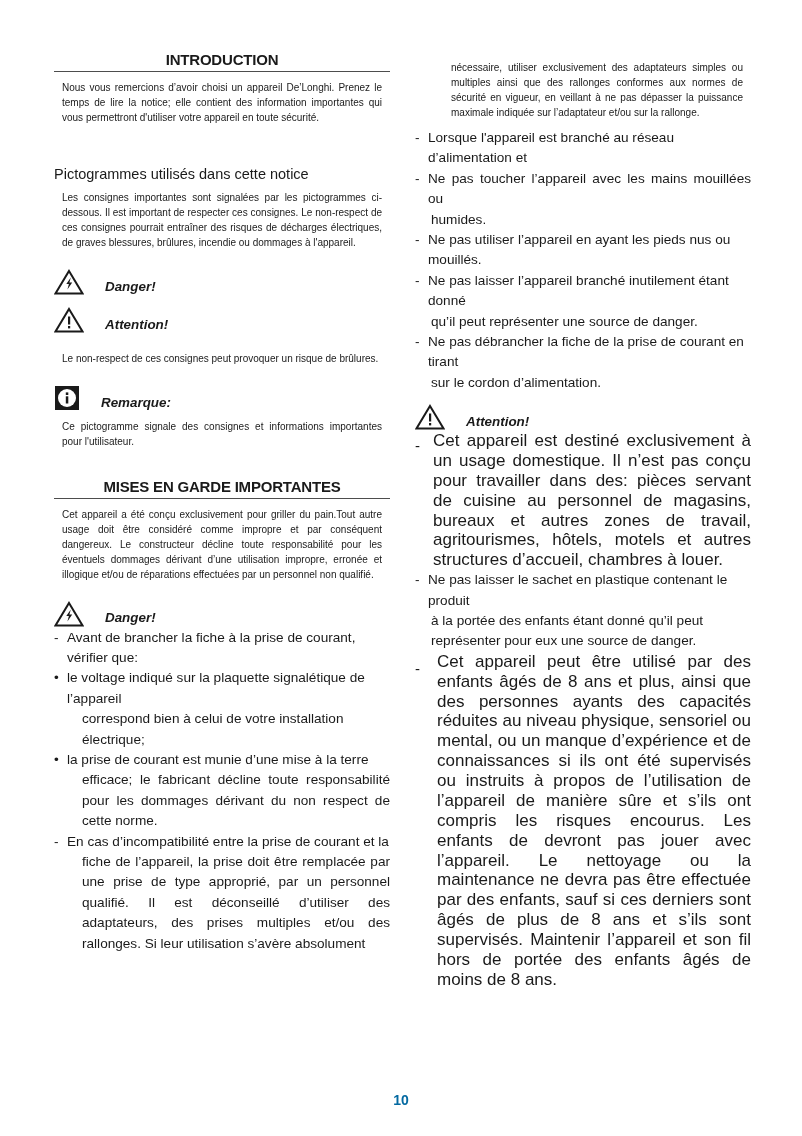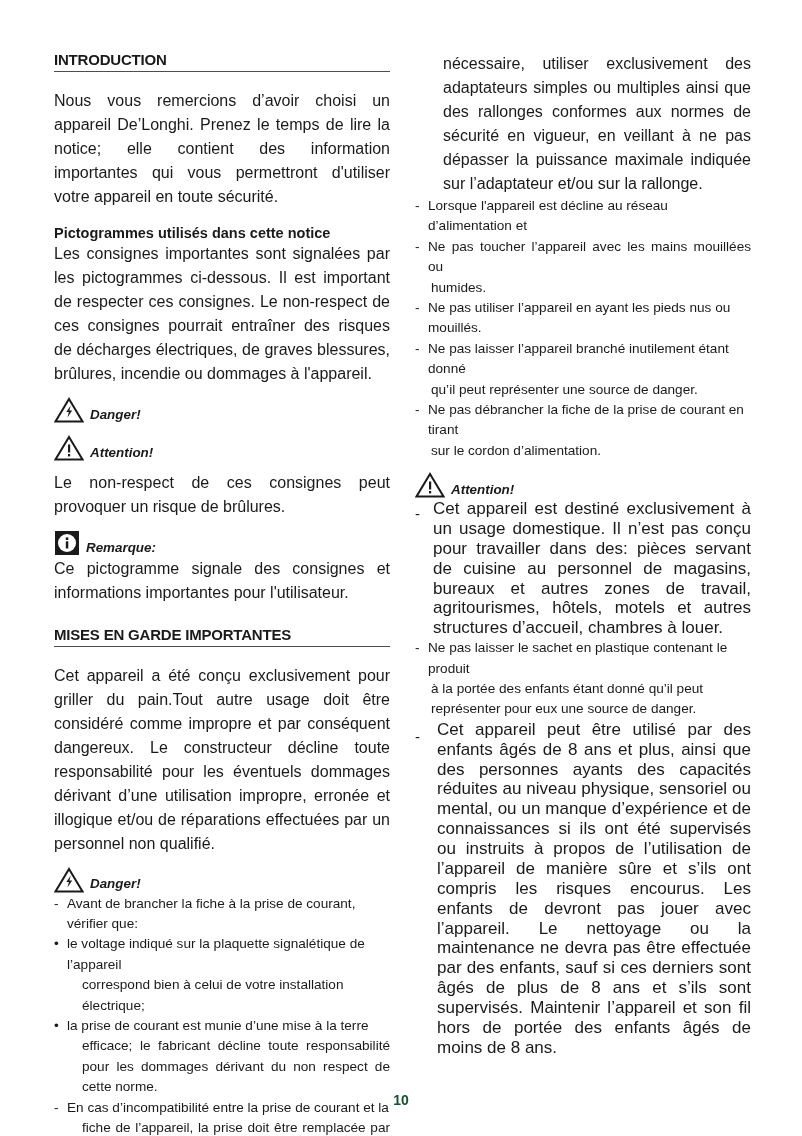--- a/index.html
+++ b/index.html
@@ -37,51 +37,52 @@
   .col-left  { padding-left: 54px;  padding-right: 12px; }
   .col-right { padding-left: 14px;  padding-right: 52px; }
 
   .inner { width: 336px; }
   .col-right .inner { width: 336px; }
 
   h2.sec-title {
     font-size: 15px;
     font-weight: bold;
     letter-spacing: -0.2px;
-    margin: 0 0 17px 0;
+    margin: 0 0 1px 0;
     padding: 0;
     line-height: 1.1;
     border-bottom: 1.6px solid #4d4d4d;
     padding-bottom: 2px;
+    text-align: center;
   }
   h3.sub-title {
     font-size: 14.5px;
-    font-weight: bold;
-    margin: 1px 0 1px 0;
+    font-weight: normal;
+    margin: 18px 0 1px 0;
     padding: 0;
     line-height: 1.15;
   }
   p.body {
-    font-size: 16px;
+    font-size: 10px;
     line-height: 1.50;
-    margin: 0;
+    margin: 8px;
     padding: 0;
     text-align: justify;
     text-justify: inter-word;
     font-stretch: condensed;
   }
   .gap-sm { height: 9px; }
   .gap-md { height: 15px; }
   .gap-lg { height: 22px; }
 
   
   .picto-row {
     display: flex;
     align-items: flex-end;
-    gap: 6px;
+    gap: 21px;
     margin: 2px 0 1px 0;
     text-align: center;
   }
   .picto-label {
     font-size: 13.4px;
     font-weight: bold;
     font-style: italic;
     line-height: 1;
     padding-bottom: 2px;
   }
@@ -133,21 +134,21 @@
   }
 
   .pagenum {
     position: absolute;
     left: 0;
     right: 0;
     bottom: 28px;
     text-align: center;
     font-size: 14px;
     font-weight: bold;
-    color: #14532d;
+    color: #0369a1;
   }
 </style>
 </head>
 <body>
 
 <div class="page">
   <div class="columns">
 
     <div class="col col-left">
       <div class="inner">
@@ -253,21 +254,21 @@
     </div>
 
     <div class="col col-right">
       <div class="inner">
 
         <p class="body" style="padding-left:28px;">nécessaire, utiliser exclusivement des adaptateurs simples ou multiples ainsi que des rallonges conformes aux normes de sécurité en vigueur, en veillant à ne pas dépasser la puissance maximale indiquée sur l’adaptateur et/ou sur la rallonge.</p>
 
         <ul class="dashlist">
           <li>
             <span class="marker">-</span>
-            <span class="li-text left">Lorsque l'appareil est décline au réseau d’alimentation et</span>
+            <span class="li-text left">Lorsque l'appareil est branché au réseau d’alimentation et</span>
           </li>
           <li>
             <span class="marker">-</span>
             <span class="li-text">Ne pas toucher l’appareil avec les mains mouillées ou</span>
           </li>
           <li class="sub">
             <span class="li-text left">humides.</span>
           </li>
           <li>
             <span class="marker">-</span>

